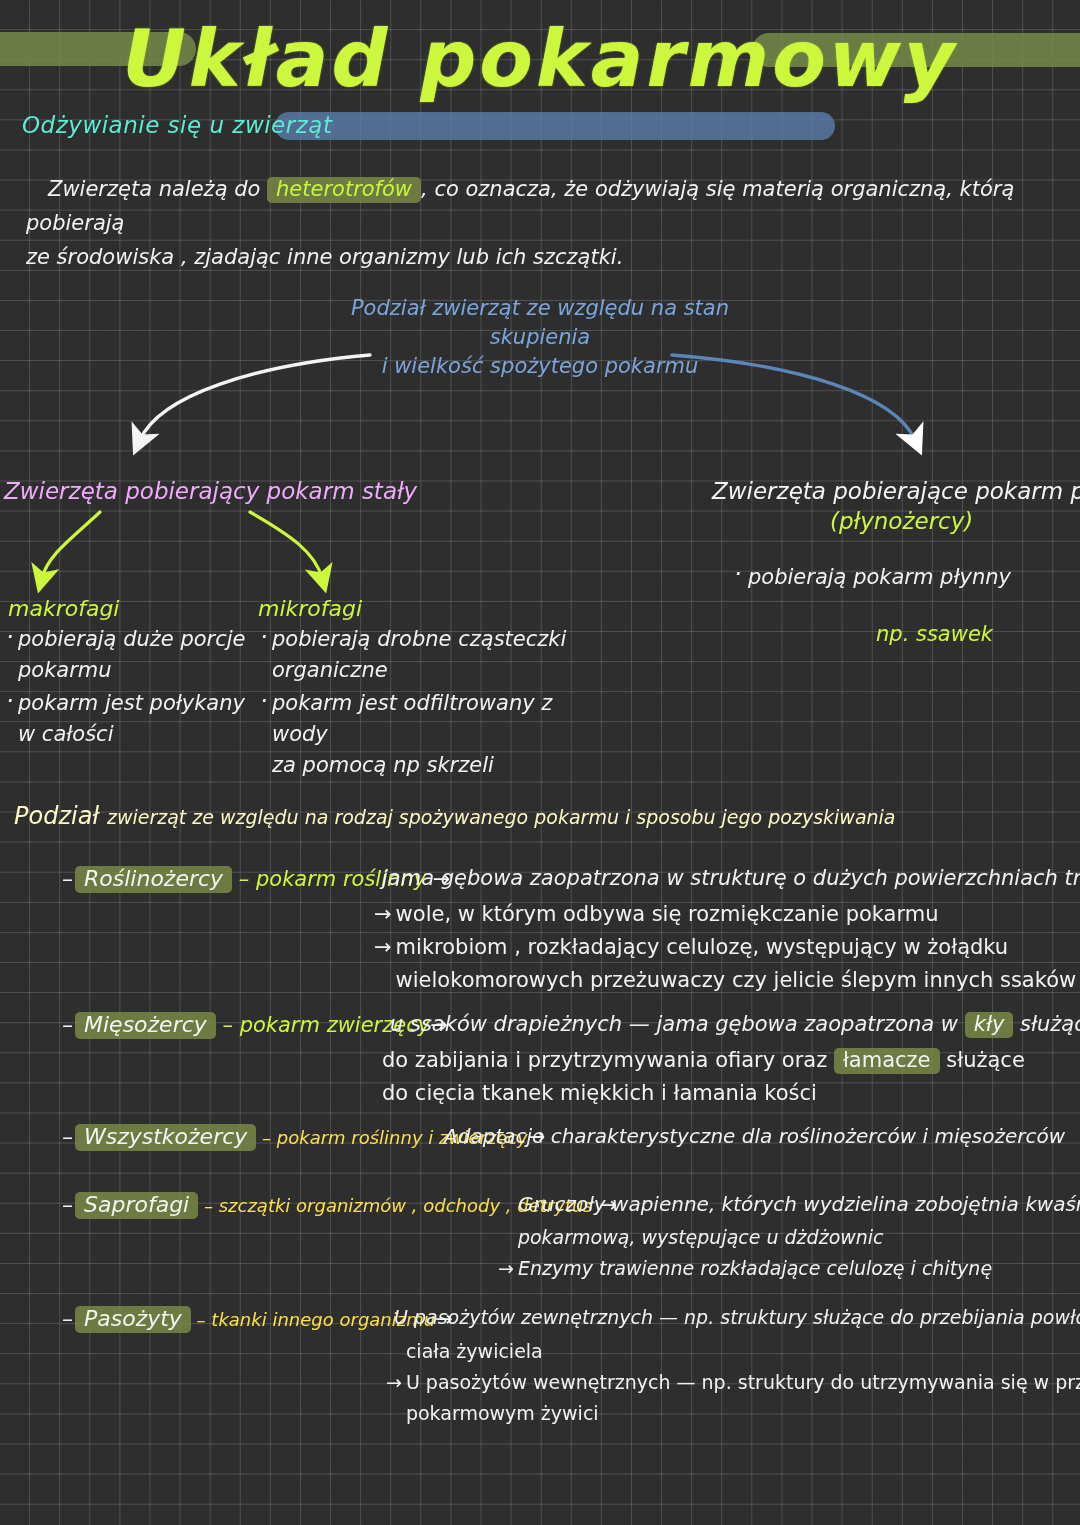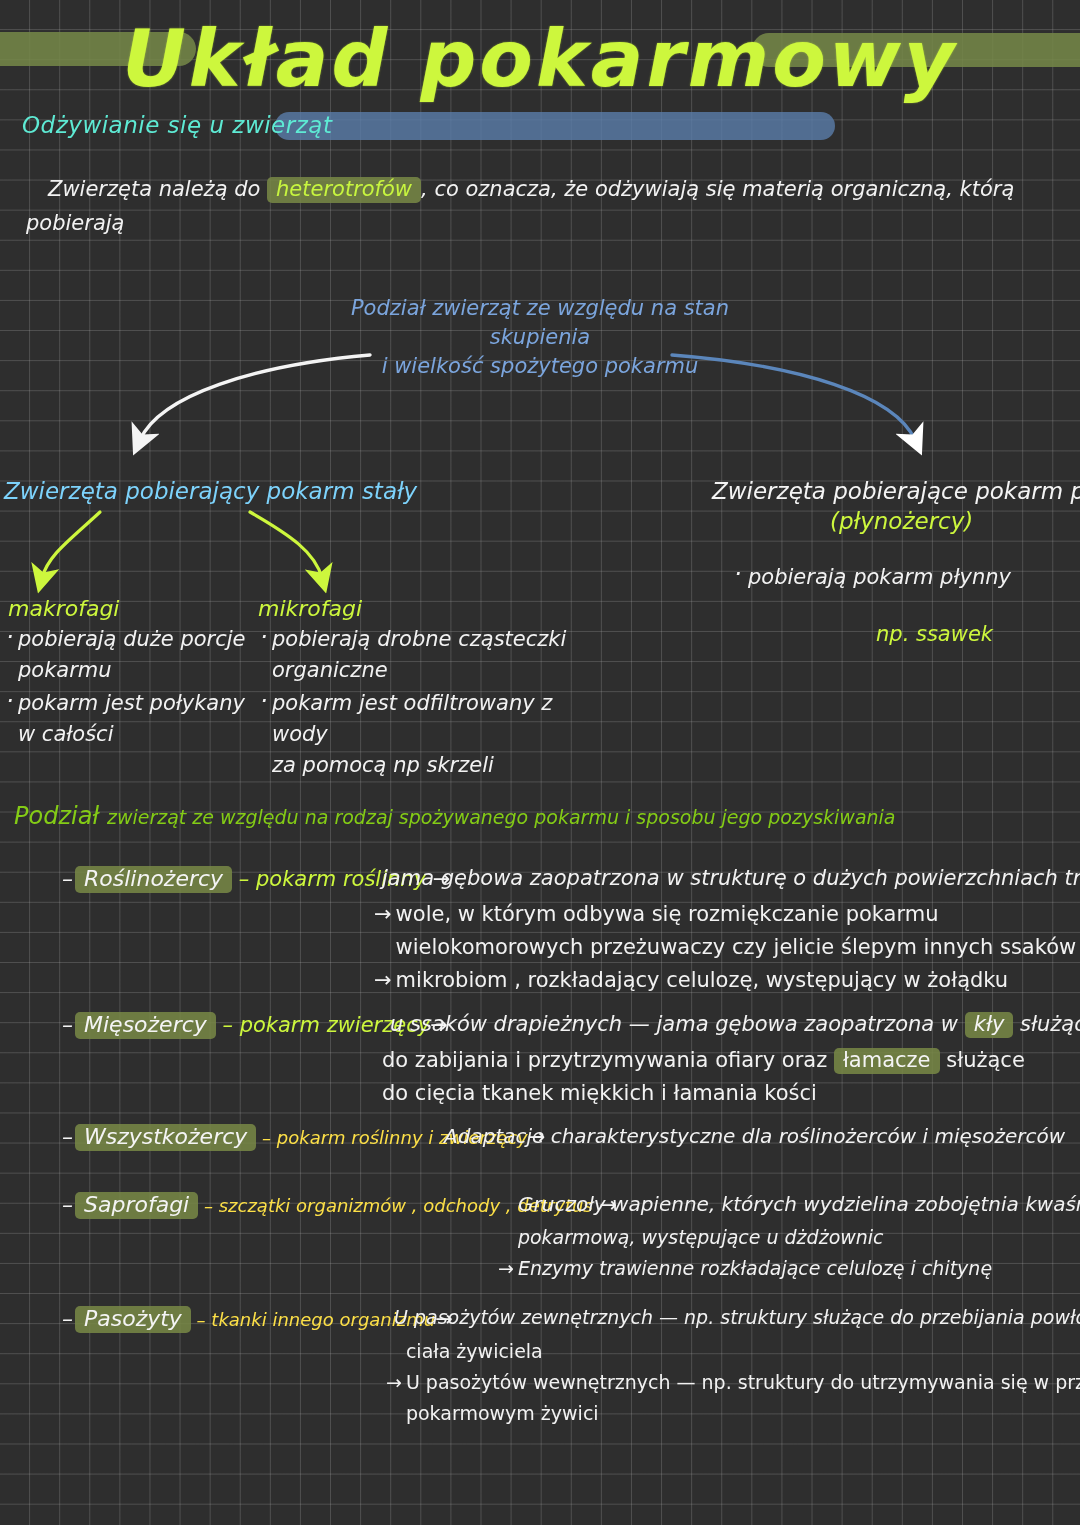--- a/index.html
+++ b/index.html
@@ -99,21 +99,21 @@
     font-style: italic;
   }
 
   
   #arrows { left: 0; top: 0; width: 1080px; height: 1525px; pointer-events: none; }
 
   
   #branch-solid {
     left: 4px; top: 478px;
     font-size: 23px;
-    color: #7dd3fc;
+    color: #f0abfc;
     font-style: italic;
     white-space: nowrap;
   }
   #branch-liquid {
     left: 712px; top: 478px;
     font-size: 23px;
     color: #f4f4f4;
     font-style: italic;
     white-space: nowrap;
   }
@@ -173,21 +173,21 @@
     left: 876px; top: 622px;
     font-size: 21px;
     color: #cdf73d;
     font-style: italic;
   }
 
   
   #section2-head {
     left: 14px; top: 802px;
     font-size: 24px;
-    color: #84cc16;
+    color: #fef9c3;
     font-style: italic;
     white-space: nowrap;
   }
   #section2-head .small { font-size: 19px; }
 
   
   .entry { font-style: italic; }
 
   .entry-head {
     font-size: 22px;
@@ -233,20 +233,21 @@
 
 <div class="abs bar-green-left"></div>
 <div class="abs bar-green-right"></div>
 <div class="abs bar-blue"></div>
 
 <div class="abs" id="title">Układ  pokarmowy</div>
 <div class="abs" id="subtitle">Odżywianie się u zwierząt</div>
 
 <div class="abs" id="intro">
   <span class="indent"></span><span>Zwierzęta należą do </span><span class="hl hl-green">heterotrofów</span><span>, co oznacza, że odżywiają się materią organiczną, którą pobierają</span><br>
+  <span>ze środowiska , zjadając inne organizmy lub ich szczątki.</span>
 </div>
 
 <div class="abs" id="criteria">
   <div>Podział zwierząt ze względu na stan skupienia</div>
   <div>i wielkość spożytego pokarmu</div>
 </div>
 
 <svg class="abs" id="arrows" viewBox="0 0 1080 1525">
   <defs>
     <marker id="ahW" markerWidth="9" markerHeight="9" refX="4" refY="4.5" orient="auto">
@@ -306,22 +307,22 @@
   <span>Podział</span>
   <span class="small">zwierząt ze względu na rodzaj  spożywanego pokarmu  i  sposobu  jego pozyskiwania</span>
 </div>
 
 <div class="abs entry entry-head" id="e-rosl">
   <span class="dash">–</span><span class="hl hl-white">Roślinożercy</span><span class="food">&nbsp;–&nbsp;<span>pokarm  roślinny</span></span><span class="arrow">&nbsp;→</span>
 </div>
 <div class="abs" id="e-rosl-l1">jama gębowa zaopatrzona  w strukturę o dużych powierzchniach trawiących</div>
 <div class="abs entry-lines" id="e-rosl-rest">
   <span class="ln"><span class="ar">→</span><span>wole, w którym odbywa się  rozmiękczanie pokarmu</span></span>
+  <span class="ln"><span class="ar">→</span><span>mikrobiom , rozkładający celulozę, występujący w żołądku</span></span>
   <span class="ln"><span class="ar" style="visibility:hidden">→</span><span>wielokomorowych przeżuwaczy czy   jelicie ślepym  innych ssaków</span></span>
-  <span class="ln"><span class="ar">→</span><span>mikrobiom , rozkładający celulozę, występujący w żołądku</span></span>
 </div>
 
 <div class="abs entry entry-head" id="e-mies">
   <span class="dash">–</span><span class="hl hl-white">Mięsożercy</span><span class="food">&nbsp;–&nbsp;<span>pokarm  zwierzęcy</span></span><span class="arrow">→</span>
 </div>
 <div class="abs" id="e-mies-l1">
   <span>u ssaków drapieżnych — jama gębowa zaopatrzona w </span><span class="hl hl-white">kły</span><span> służące</span>
 </div>
 <div class="abs entry-lines" id="e-mies-rest">
   <span class="ln"><span>do zabijania i przytrzymywania ofiary oraz </span><span class="hl hl-white">łamacze</span><span> służące</span></span>

